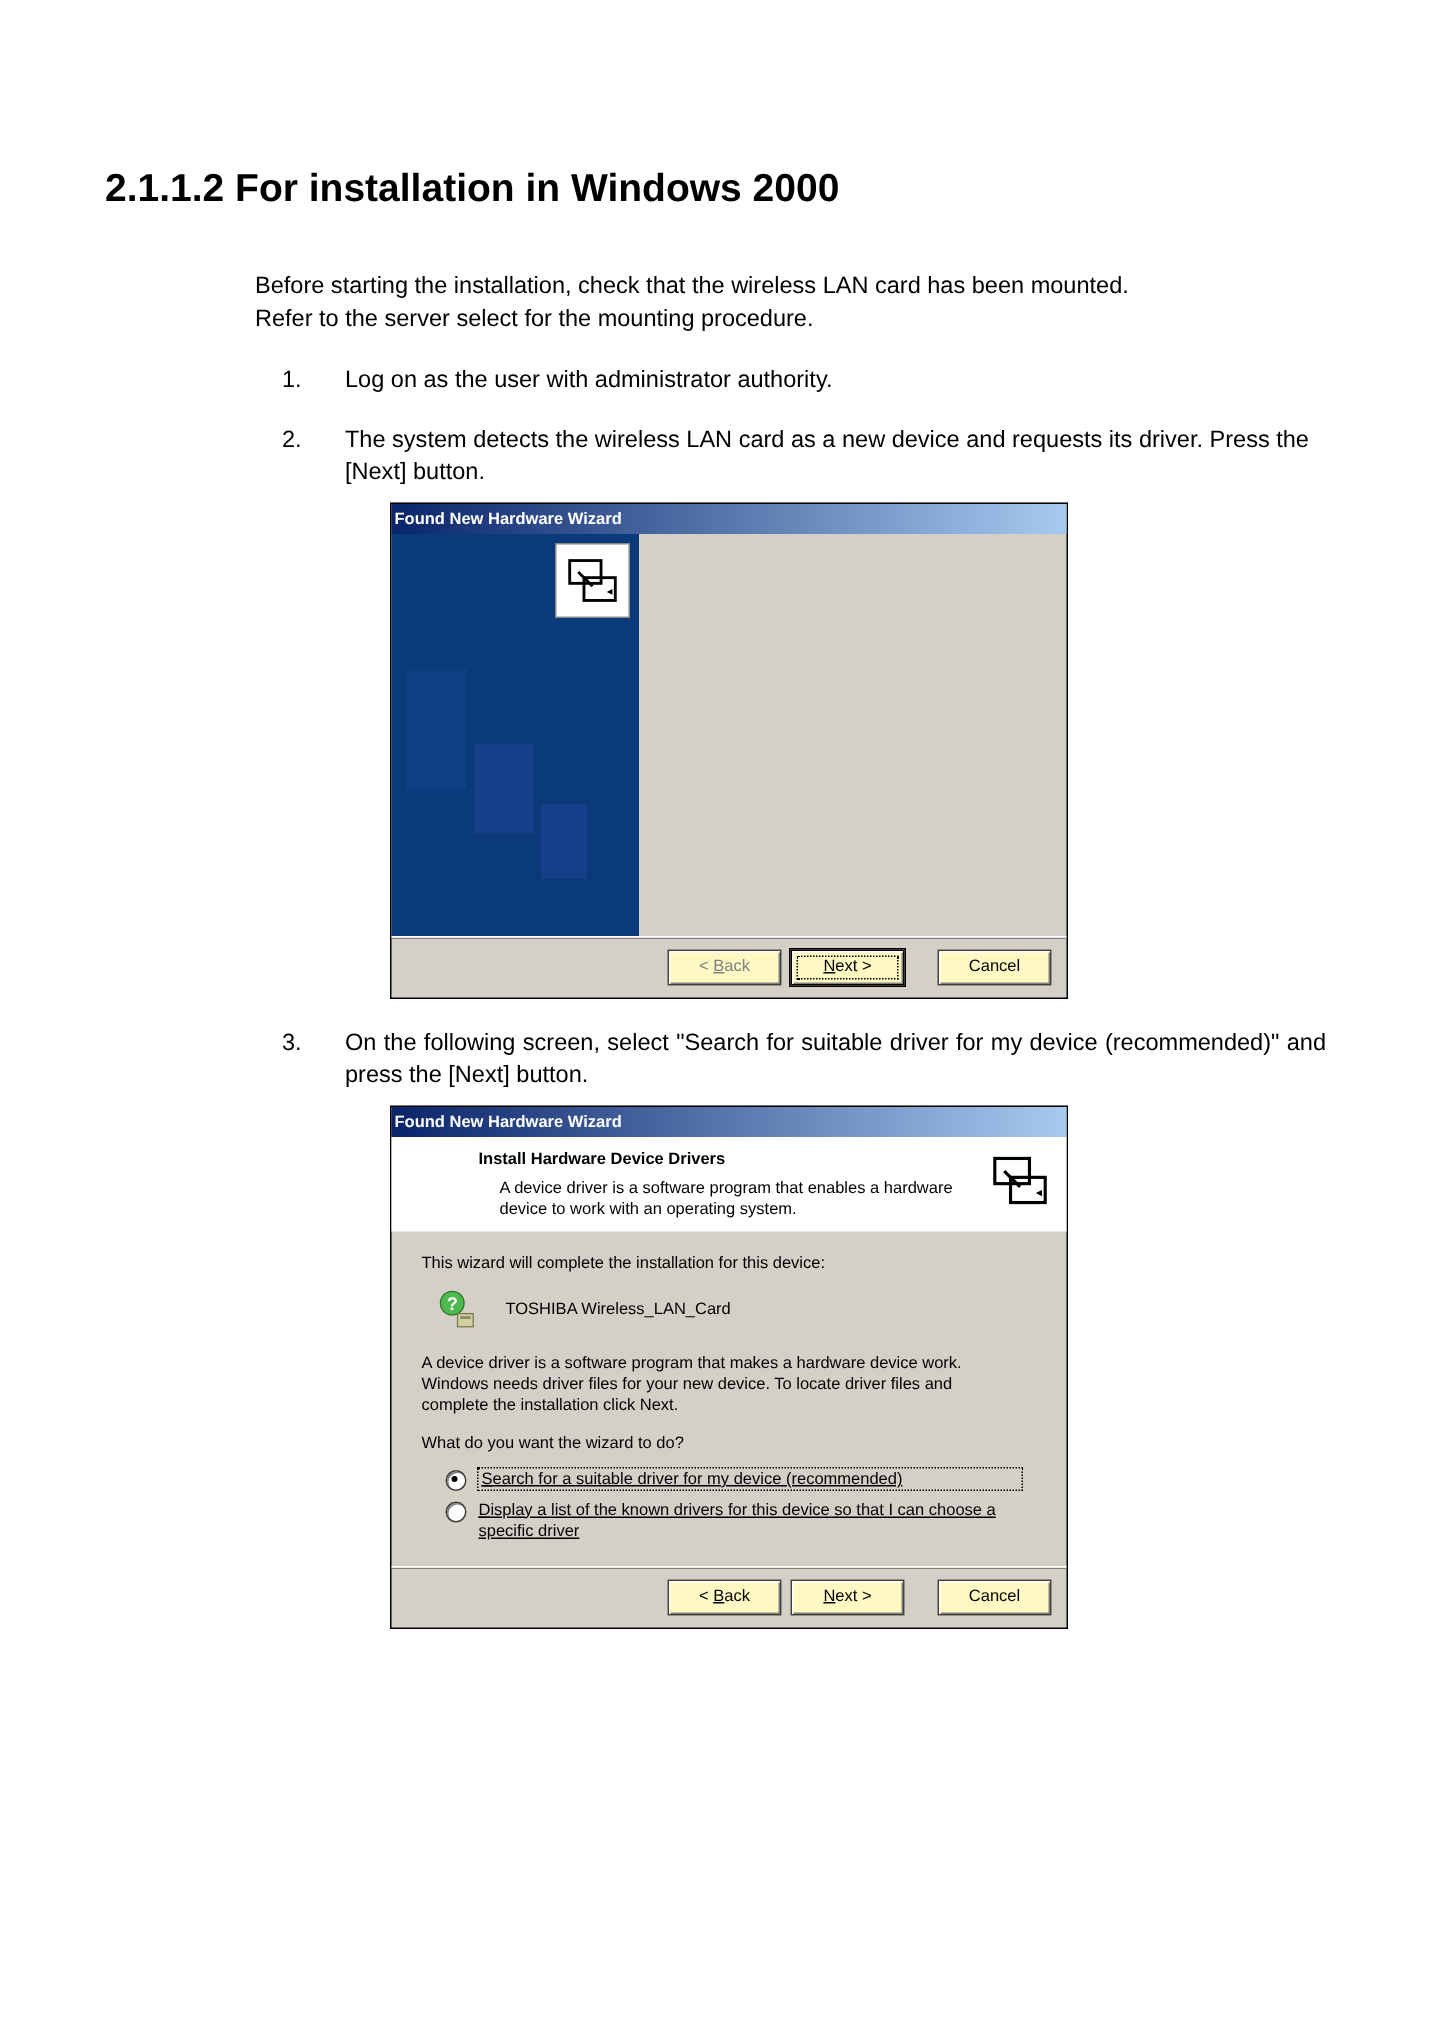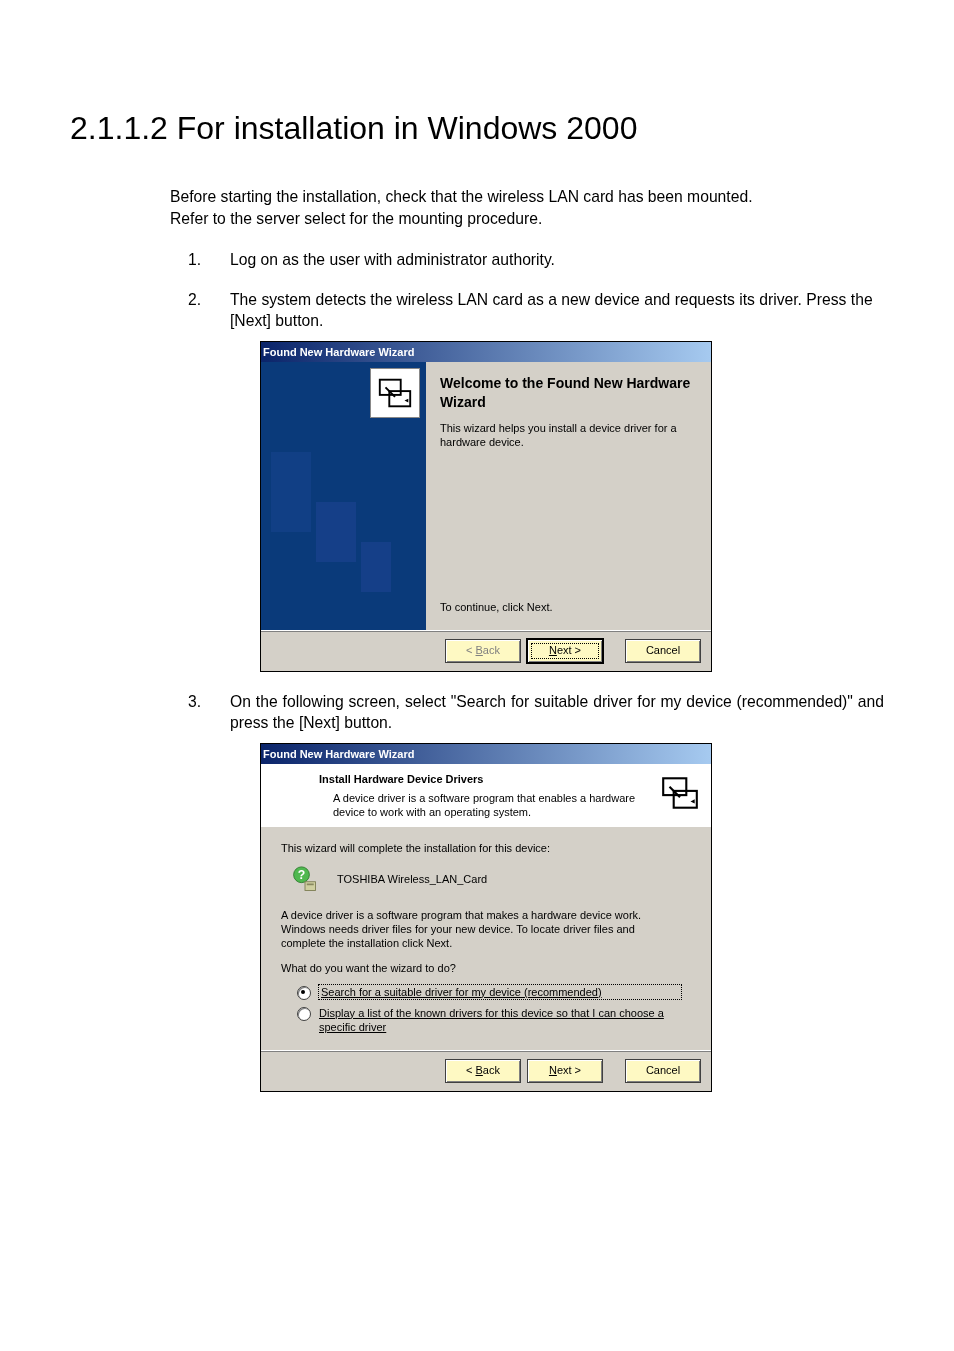--- a/index.html
+++ b/index.html
@@ -10,22 +10,22 @@
   }
   .page {
     width: 954px;
     min-height: 1351px;
     box-sizing: border-box;
     padding: 110px 70px 80px 70px;
     position: relative;
     background: #fff;
   }
   .heading {
-    font-size: 32px;
-    font-weight: 400;
+    font-size: 26px;
+    font-weight: 700;
     margin: 0 0 40px 0;
   }
   .body-block {
     margin-left: 100px;
     font-size: 15.7px;
     line-height: 1.3;
   }
   .intro p { margin: 0 0 2px 0; }
   .ol {
     list-style: none;
@@ -209,26 +209,20 @@
                 </div>
               <div class="icon-box">
                 <svg viewBox="0 0 40 40">
                   <rect x="4" y="6" width="22" height="16" fill="none" stroke="#000" stroke-width="2"></rect>
                   <rect x="14" y="18" width="22" height="16" fill="none" stroke="#000" stroke-width="2"></rect>
                   <path d="M10 14 L20 24" stroke="#000" stroke-width="2"></path>
                   <path d="M30 28 l4 -2 l0 4 z" fill="#000"></path>
                 </svg>
               </div>
             </div>
-            <div class="dlg-main">
-              <div class="dlg-h1">Welcome to the Found New Hardware Wizard</div>
-              <div class="dlg-p">This wizard helps you install a device driver for a hardware device.</div>
-              <div class="dlg-spacer"></div>
-              <div class="dlg-cont">To continue, click Next.</div>
-            </div>
           </div>
           <div class="dlg-footer">
             <div class="win-btn disabled"><span>&lt; </span><span class="ul">B</span><span>ack</span></div>
             <div class="win-btn default"><span class="focus-rect"></span><span class="ul">N</span><span>ext &gt;</span></div>
             <div style="width:10px"></div>
             <div class="win-btn">Cancel</div>
           </div>
         </div>
       </li>
 

